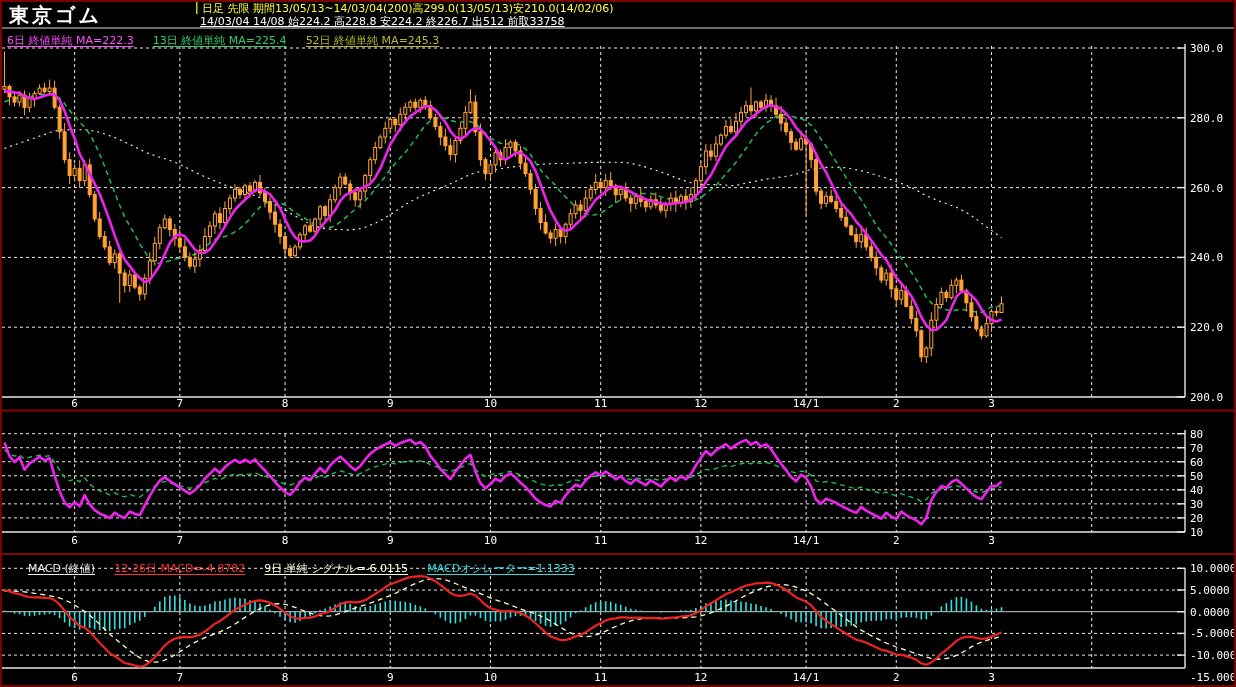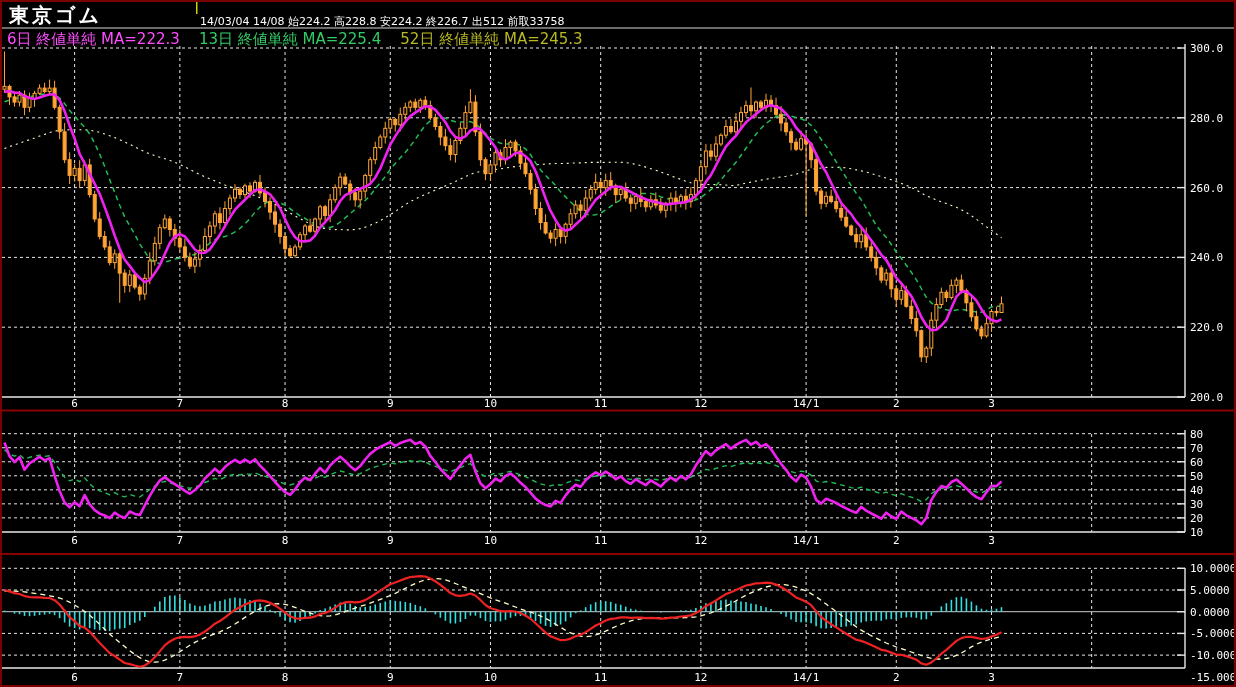--- a/index.html
+++ b/index.html
@@ -3,22 +3,22 @@
 <meta charset="utf-8">
 <style>
   html,body{margin:0;padding:0;background:#222;}
   #app{
     position:relative;width:1236px;height:687px;background:#000;
     overflow:hidden;font-family:"DejaVu Sans",sans-serif;
   }
   .ov{position:absolute;z-index:2;white-space:nowrap;}
   .title{font-size:20px;font-weight:bold;color:#ffffff;letter-spacing:3px;}
   .info1{font-size:11px;color:#ffff33;}
-  .info2{font-size:11px;color:#ffffff;}
-  .lg{font-size:15px;text-underline-offset:2px;margin-right:14px;}
+  .info2{font-size:11px;color:#ffffff;text-decoration:underline;}
+  .lg{font-size:11px;text-decoration:underline;text-underline-offset:2px;margin-right:14px;}
   .lg-ma6,.lg-rsi14{color:#ff4dff;}
   .lg-ma13,.lg-rsi42{color:#33cc66;}
   .lg-ma52{color:#b8b822;margin-top:20px;}
   .lg-macd-t{color:#eeeeee;}
   .lg-macd{color:#ff3030;}
   .lg-sig{color:#ffffdd;}
   .lg-osc{color:#33dddd;}
   svg text{font-family:"DejaVu Sans Mono",monospace;font-size:11px;fill:#ffffff;}
 </style>
 </head>
@@ -783,22 +783,29 @@
           <rect x="0" y="409.5" width="1236" height="2" fill="#8b0000"></rect>
           <rect x="0" y="553" width="1236" height="2" fill="#8b0000"></rect>
           <rect x="196" y="0" width="1040" height="1.5" fill="#cfcf00"></rect>
           <rect x="196" y="0" width="1.5" height="14" fill="#cfcf00"></rect>
           <rect x="2" y="27.5" width="1232" height="1" fill="#d8d8d8"></rect>
           <rect x="1" y="1" width="1234" height="685" fill="none" stroke="#7b0000" stroke-width="2"></rect>
         </g>
       </svg></div>
 
   <div class="ov title" style="left:9px;top:2px;">東京ゴム</div>
+  <div class="ov info1" style="left:202px;top:1px;">日足 先限 期間13/05/13~14/03/04(200)高299.0(13/05/13)安210.0(14/02/06)</div>
   <div class="ov info2" style="left:200px;top:14px;">14/03/04 14/08 始224.2 高228.8 安224.2 終226.7 出512 前取33758</div>
 
   <div class="ov" style="left:7px;top:29px;">
     <span class="lg lg-ma6">6日 終値単純 MA=222.3</span>
     <span class="lg lg-ma13">13日 終値単純 MA=225.4</span>
     <span class="lg lg-ma52">52日 終値単純 MA=245.3</span>
   </div>
 
 
+  <div class="ov" style="left:28px;top:557px;">
+    <span class="lg lg-macd-t">MACD (終値)</span>
+    <span class="lg lg-macd">12-26日 MACD=-4.8782</span>
+    <span class="lg lg-sig">9日 単純 シグナル=-6.0115</span>
+    <span class="lg lg-osc">MACDオシレーター=1.1333</span>
+  </div>
 </div>
 
 </body></html>

